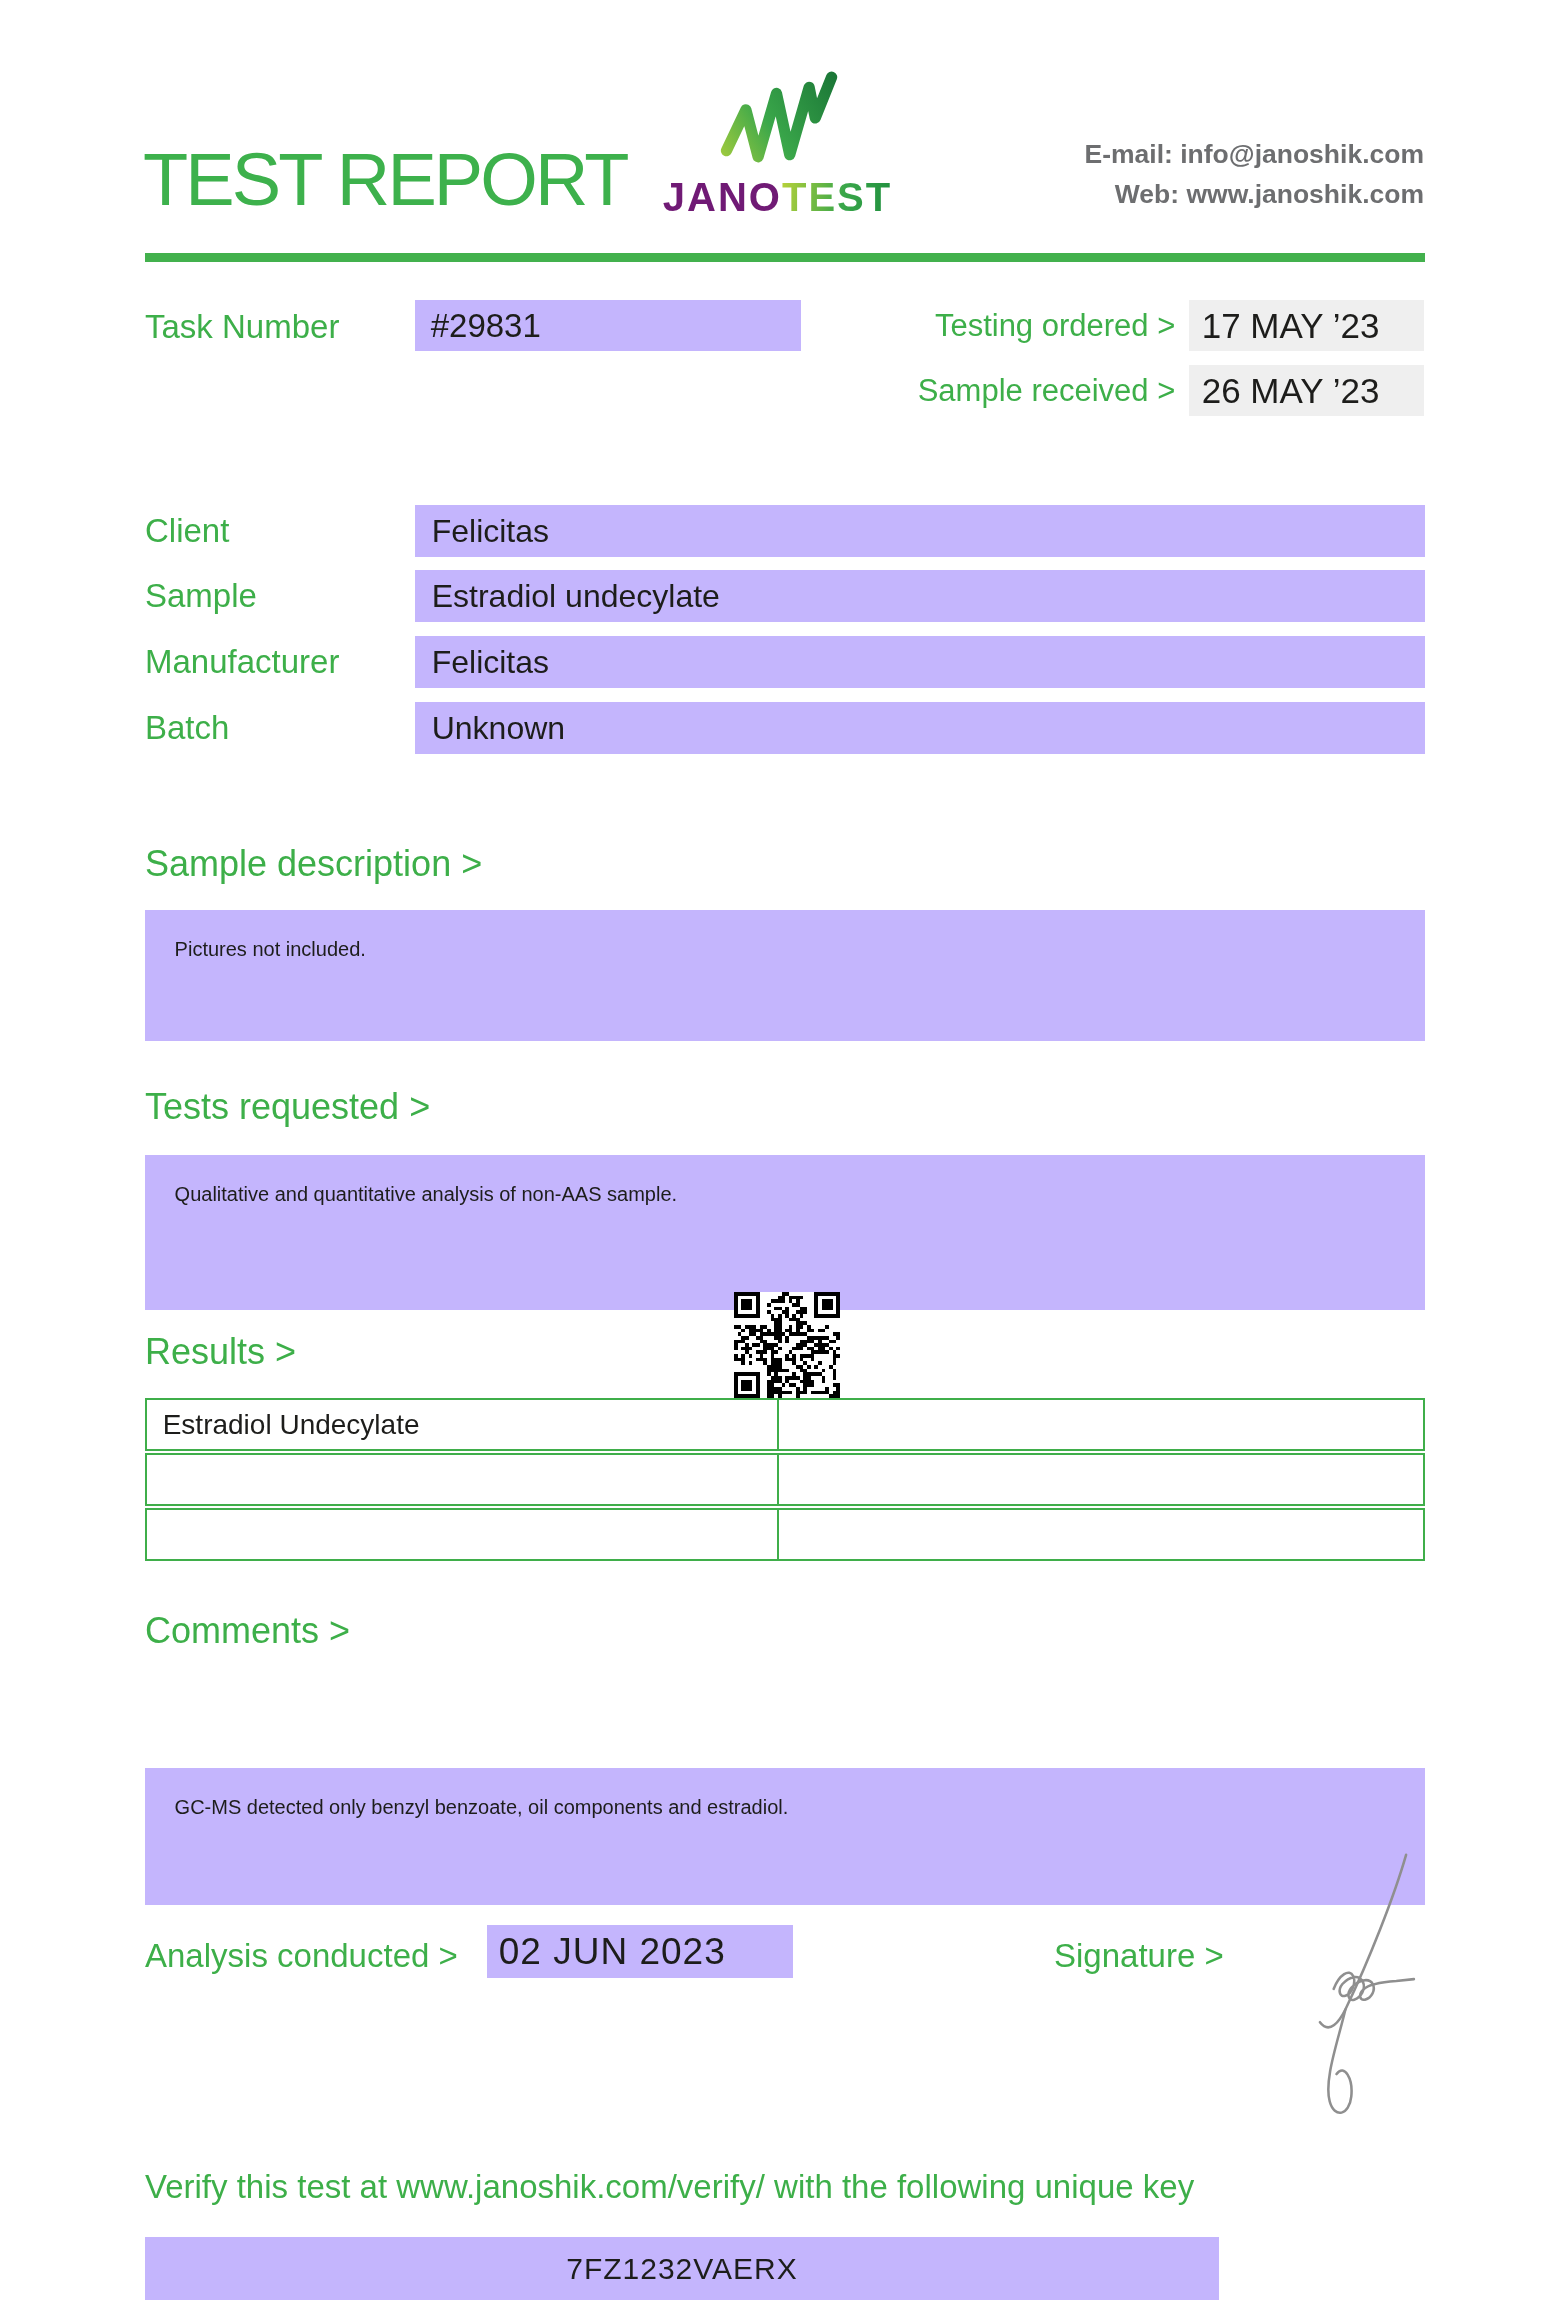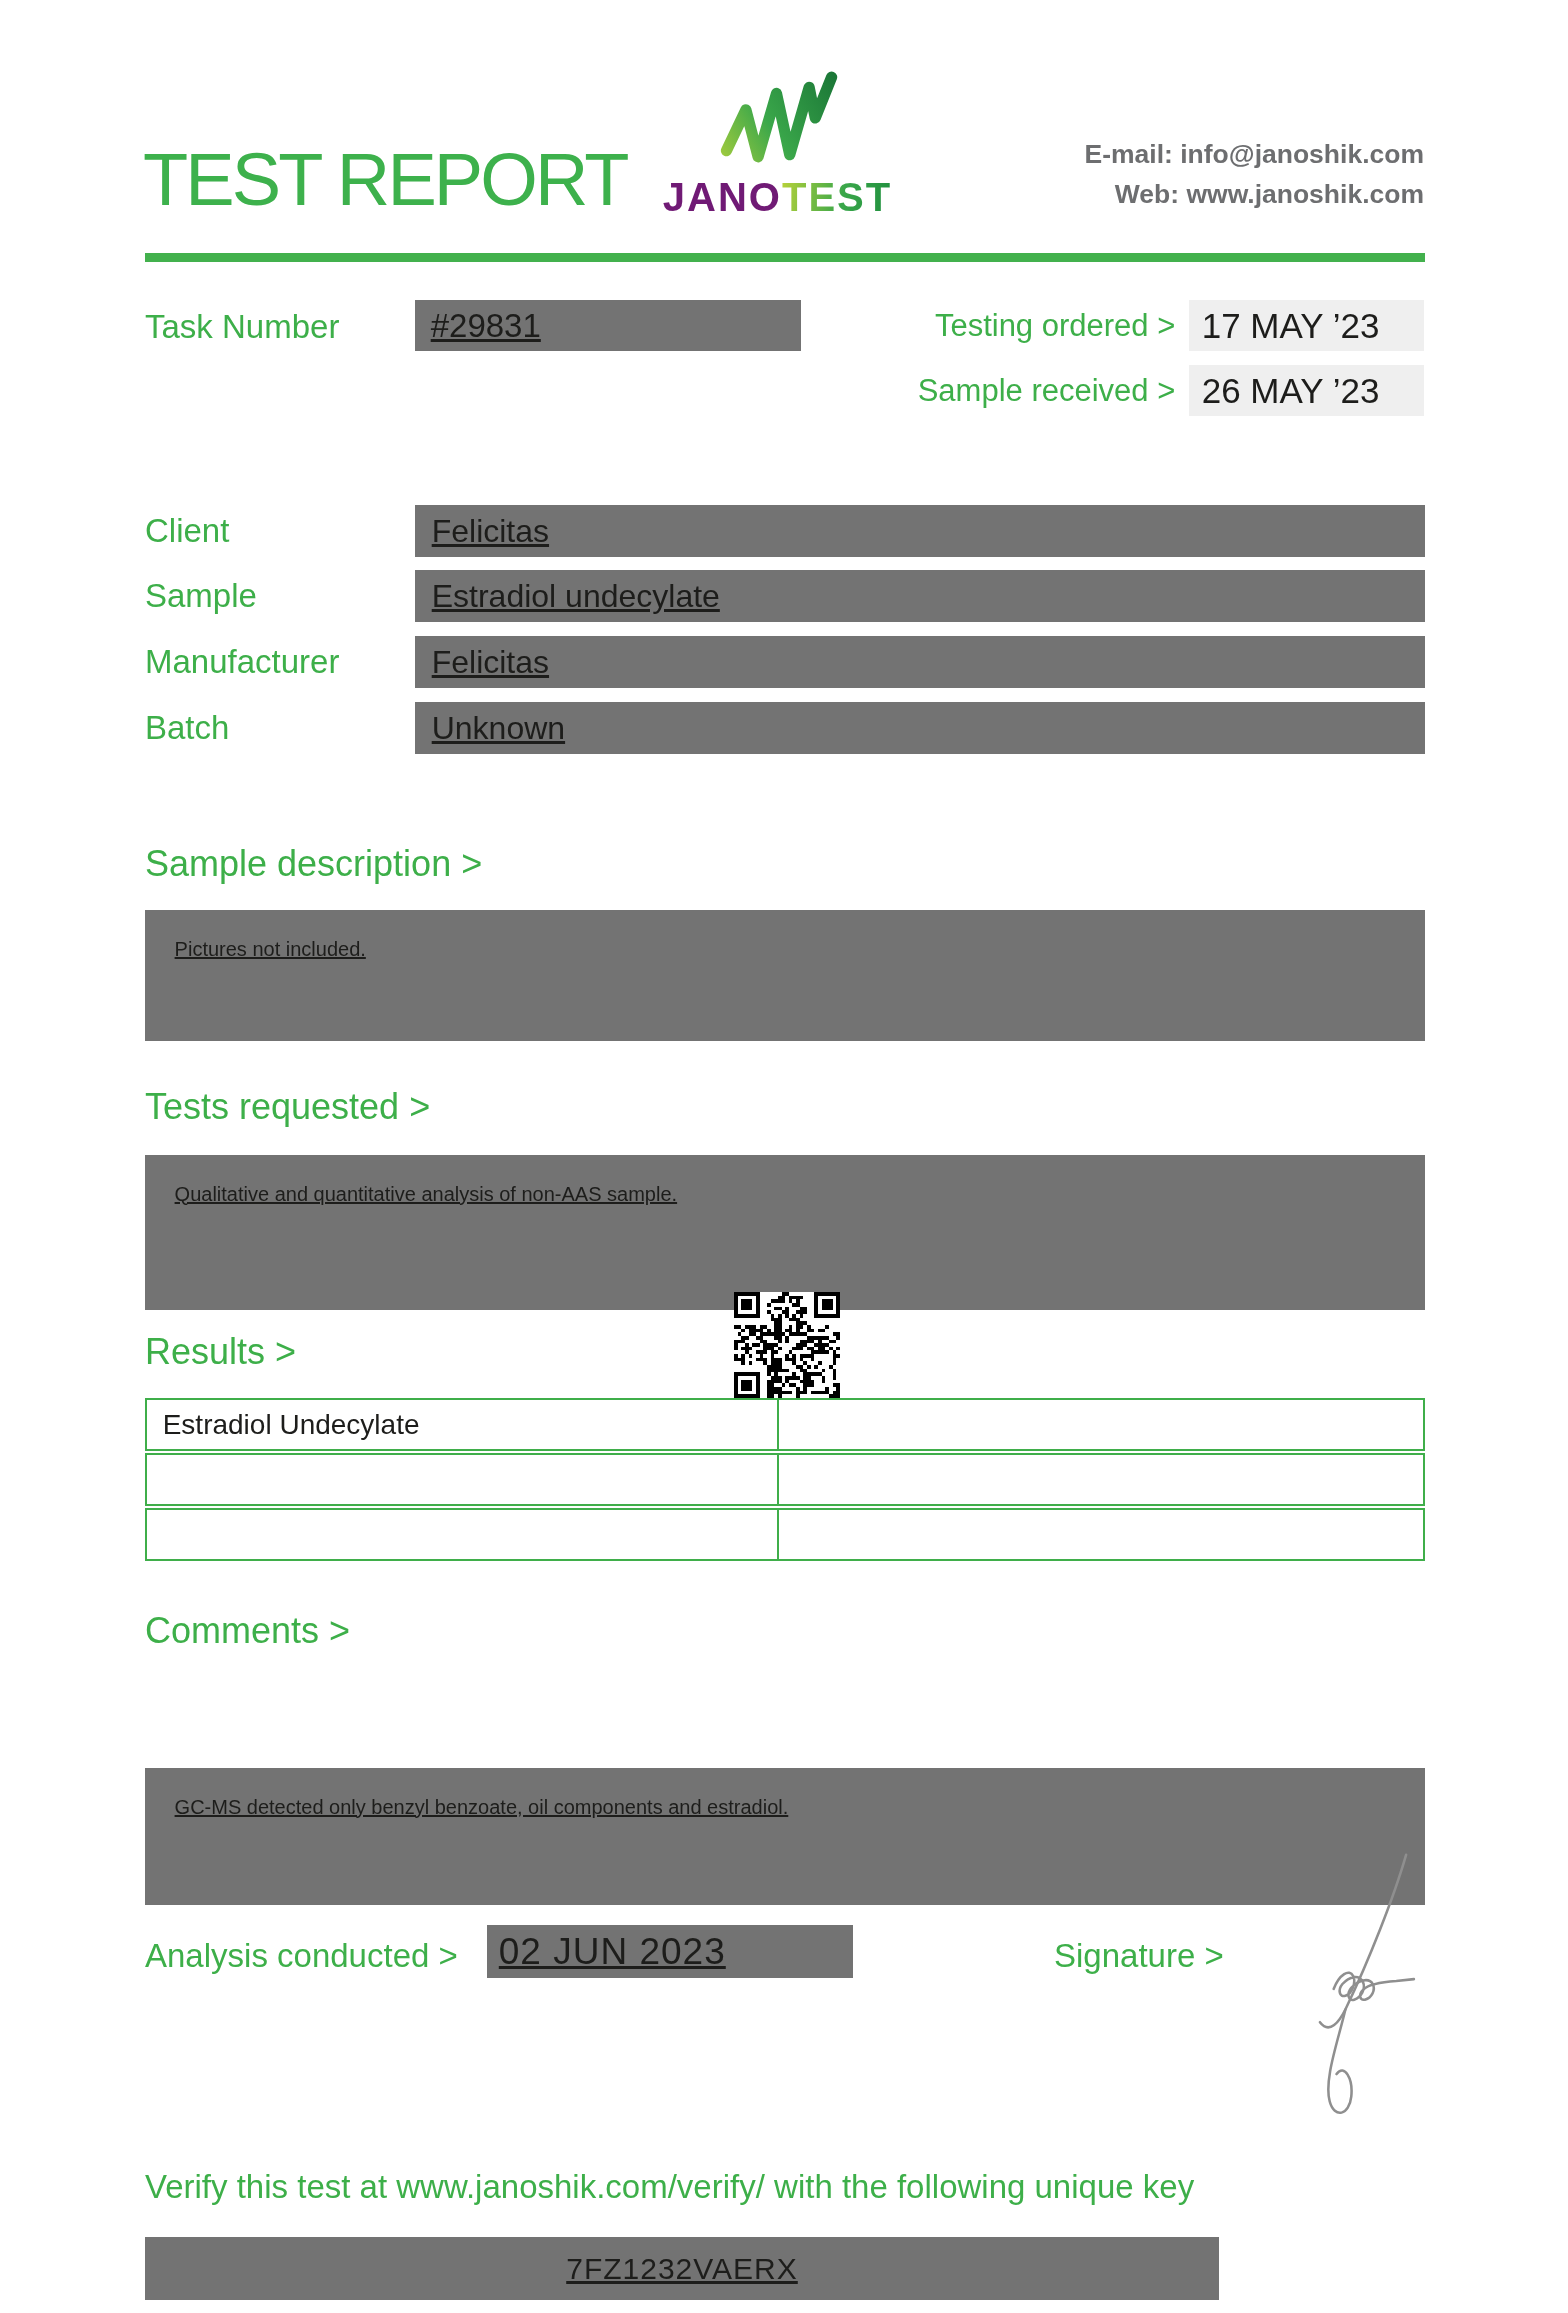--- a/index.html
+++ b/index.html
@@ -2,21 +2,21 @@
 <html><head>
 <meta charset="utf-8">
 <style>
   html,body{margin:0;padding:0;}
   body{
     width:1568px;height:2313px;position:relative;background:#ffffff;
     font-family:"Liberation Sans", sans-serif;color:#1d1d1b;overflow:hidden;
   }
   .abs{position:absolute;}
   .green{color:#3daf49;}
-  .graybox{background:#737373;text-decoration:underline;}
+  .graybox{background:#c4b5fd;}
 
   
   .title{left:143px;top:143px;font-size:74px;letter-spacing:-2.9px;line-height:1;color:#3db14c;}
   .logo{left:655px;top:71px;width:245px;text-align:center;}
   .logo-icon{display:block;margin:0 auto;}
   .logo-word{font-size:40px;font-weight:bold;letter-spacing:2px;line-height:1;margin-top:7.8px;white-space:nowrap;}
   .logo-word .jano{color:#701a75;}
   .logo-word .shik{
     background:linear-gradient(100deg,#b8d23a 0%,#3aa74a 55%,#1f8e3e 100%);
     -webkit-background-clip:text;background-clip:text;color:transparent;
@@ -48,21 +48,21 @@
   
   .rtable{left:145px;top:1398px;width:1280px;}
   .rrow{display:flex;border:2.9px solid #3fae4a;margin-bottom:2px;height:49px;background:#fff;}
   .rcell1{width:632px;border-right:2.9px solid #3fae4a;font-size:28px;line-height:49px;padding-left:15.7px;box-sizing:border-box;}
   .rcell2{flex:1;font-size:28px;line-height:49px;padding-left:13.7px;}
 
   .qr{left:734px;top:1292px;width:106px;height:106px;}
 
   
   .analysis-label{left:145px;top:1937px;font-size:33px;}
-  .analysis-box{left:487px;top:1925px;width:366px;height:53px;}
+  .analysis-box{left:487px;top:1925px;width:306px;height:53px;}
   .analysis-box span{display:block;font-size:37px;line-height:53px;padding-left:11.8px;letter-spacing:1px;white-space:nowrap;}
   .sig-label{left:1054px;top:1937px;font-size:33px;}
   .sig-svg{left:1259px;top:1845px;}
 
   .verify{left:145px;top:2168px;width:1280px;font-size:33px;white-space:nowrap;color:#3daf49;}
   .key-box{left:145px;top:2237px;width:1074px;height:63px;}
   .key-box span{display:block;text-align:center;font-size:30px;line-height:63px;letter-spacing:1px;}
 </style>
 </head>
 <body>

